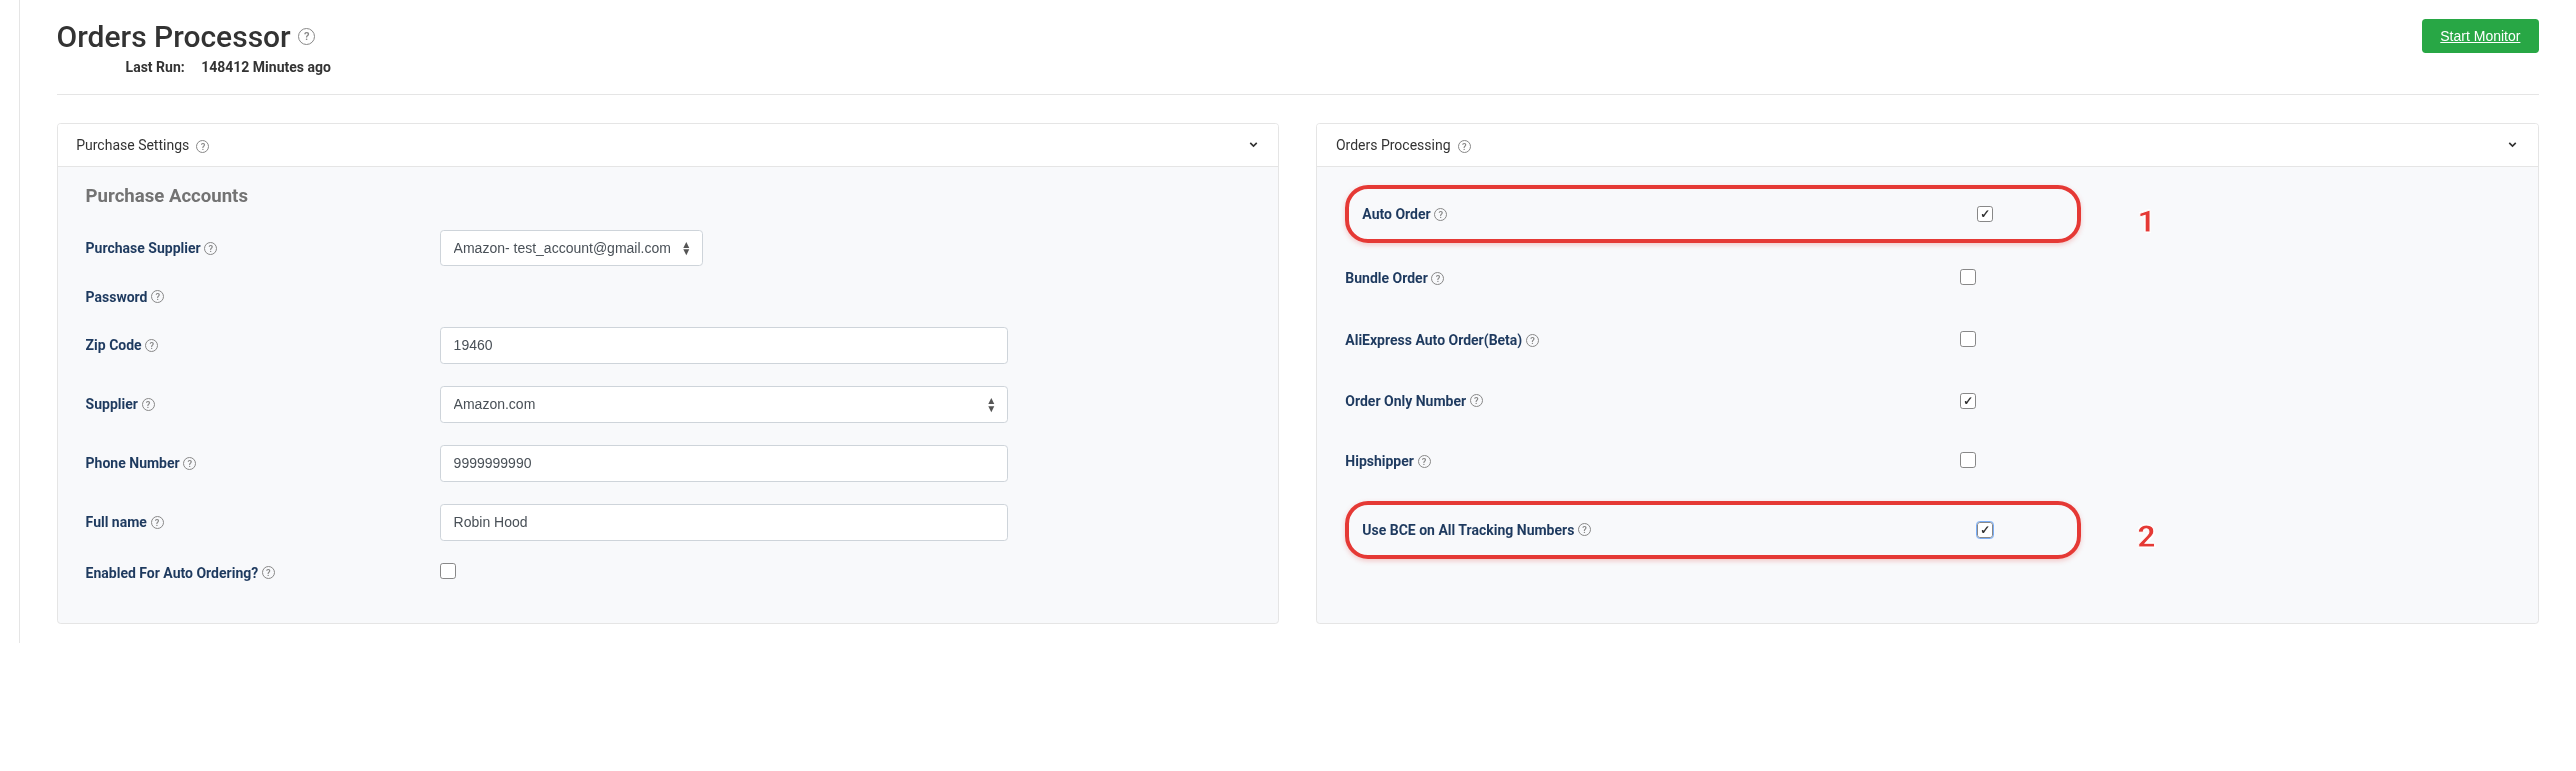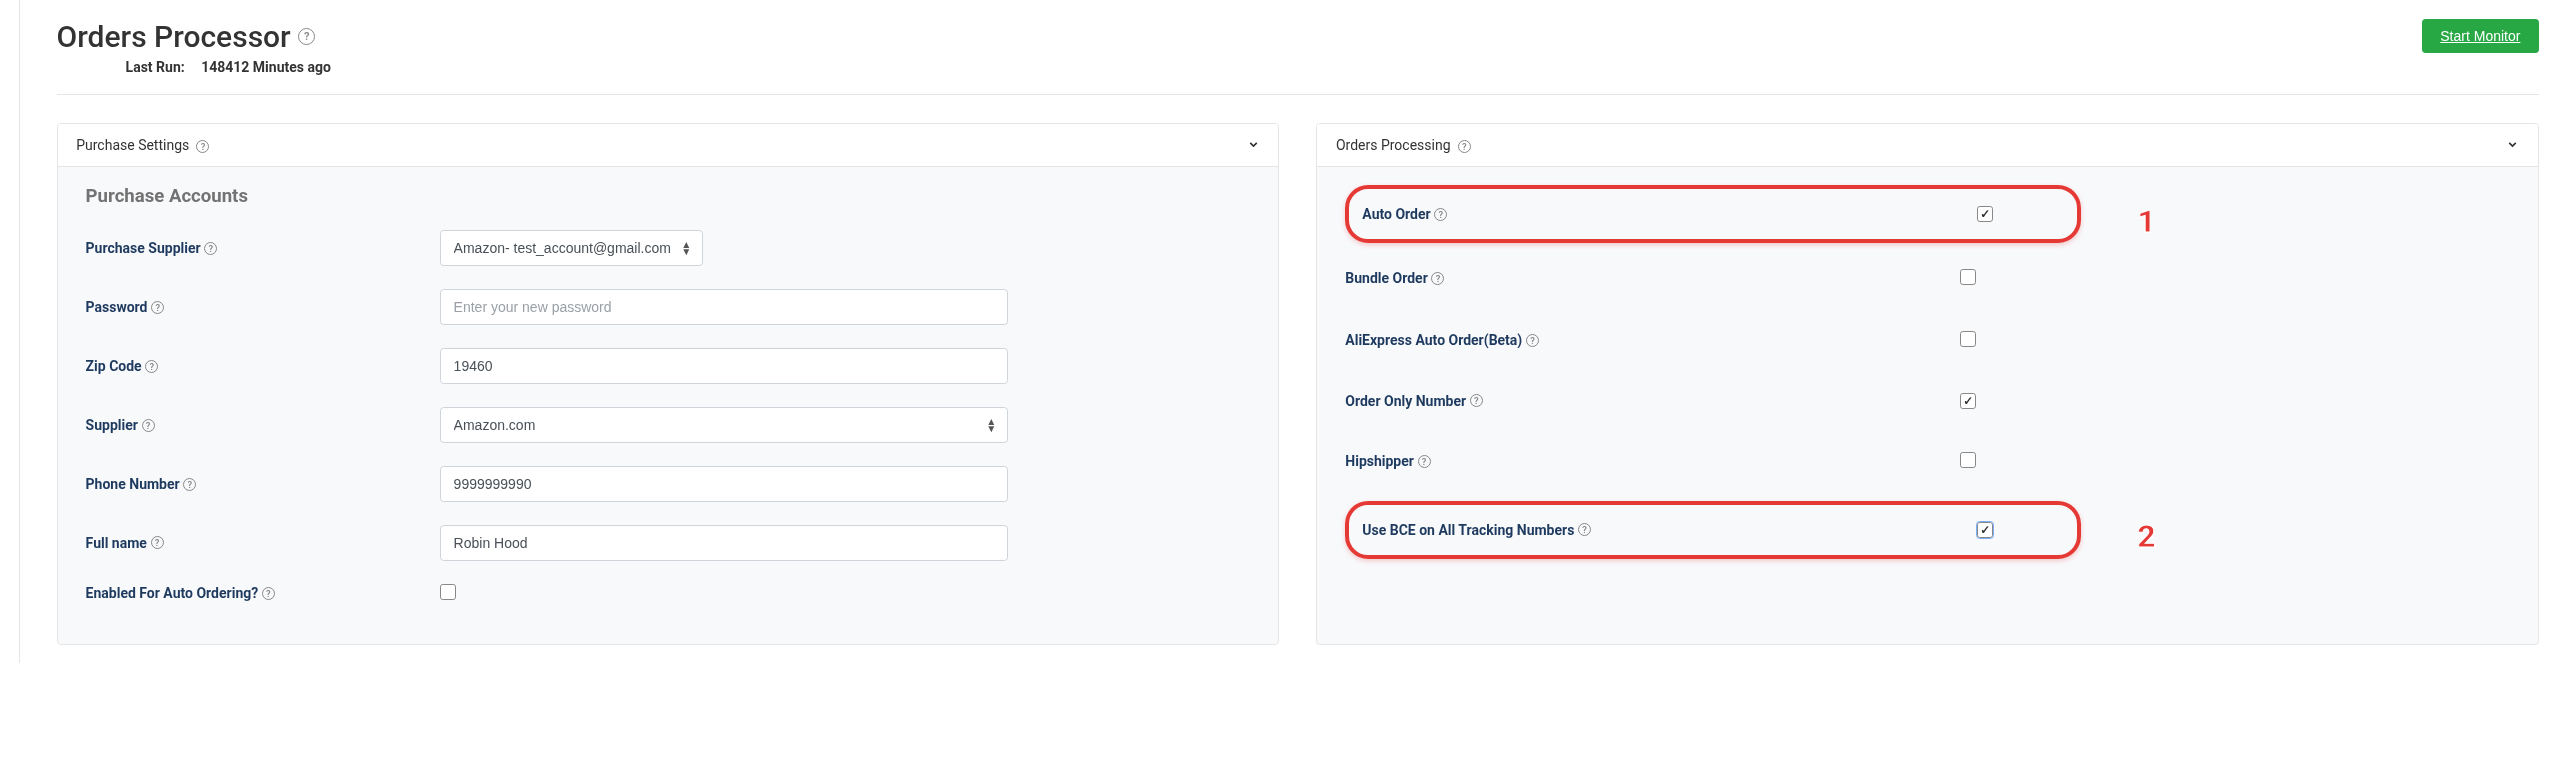--- a/index.html
+++ b/index.html
@@ -279,23 +279,20 @@
               <span class="select-arrows">▲<br>▼</span>
             </div>
           </div>
         </div>
 
         <div class="form-row">
           <div class="form-label">
             <span>Password</span>
             <span class="help-icon-sm">?</span>
           </div>
-          <div class="form-control-wrap">
-            <input type="password" class="form-input" placeholder="Enter your new password" style="">
-          </div>
         </div>
 
         <div class="form-row">
           <div class="form-label">
             <span>Zip Code</span>
             <span class="help-icon-sm">?</span>
           </div>
           <div class="form-control-wrap">
             <input type="text" class="form-input" value="19460" style="">
           </div>

